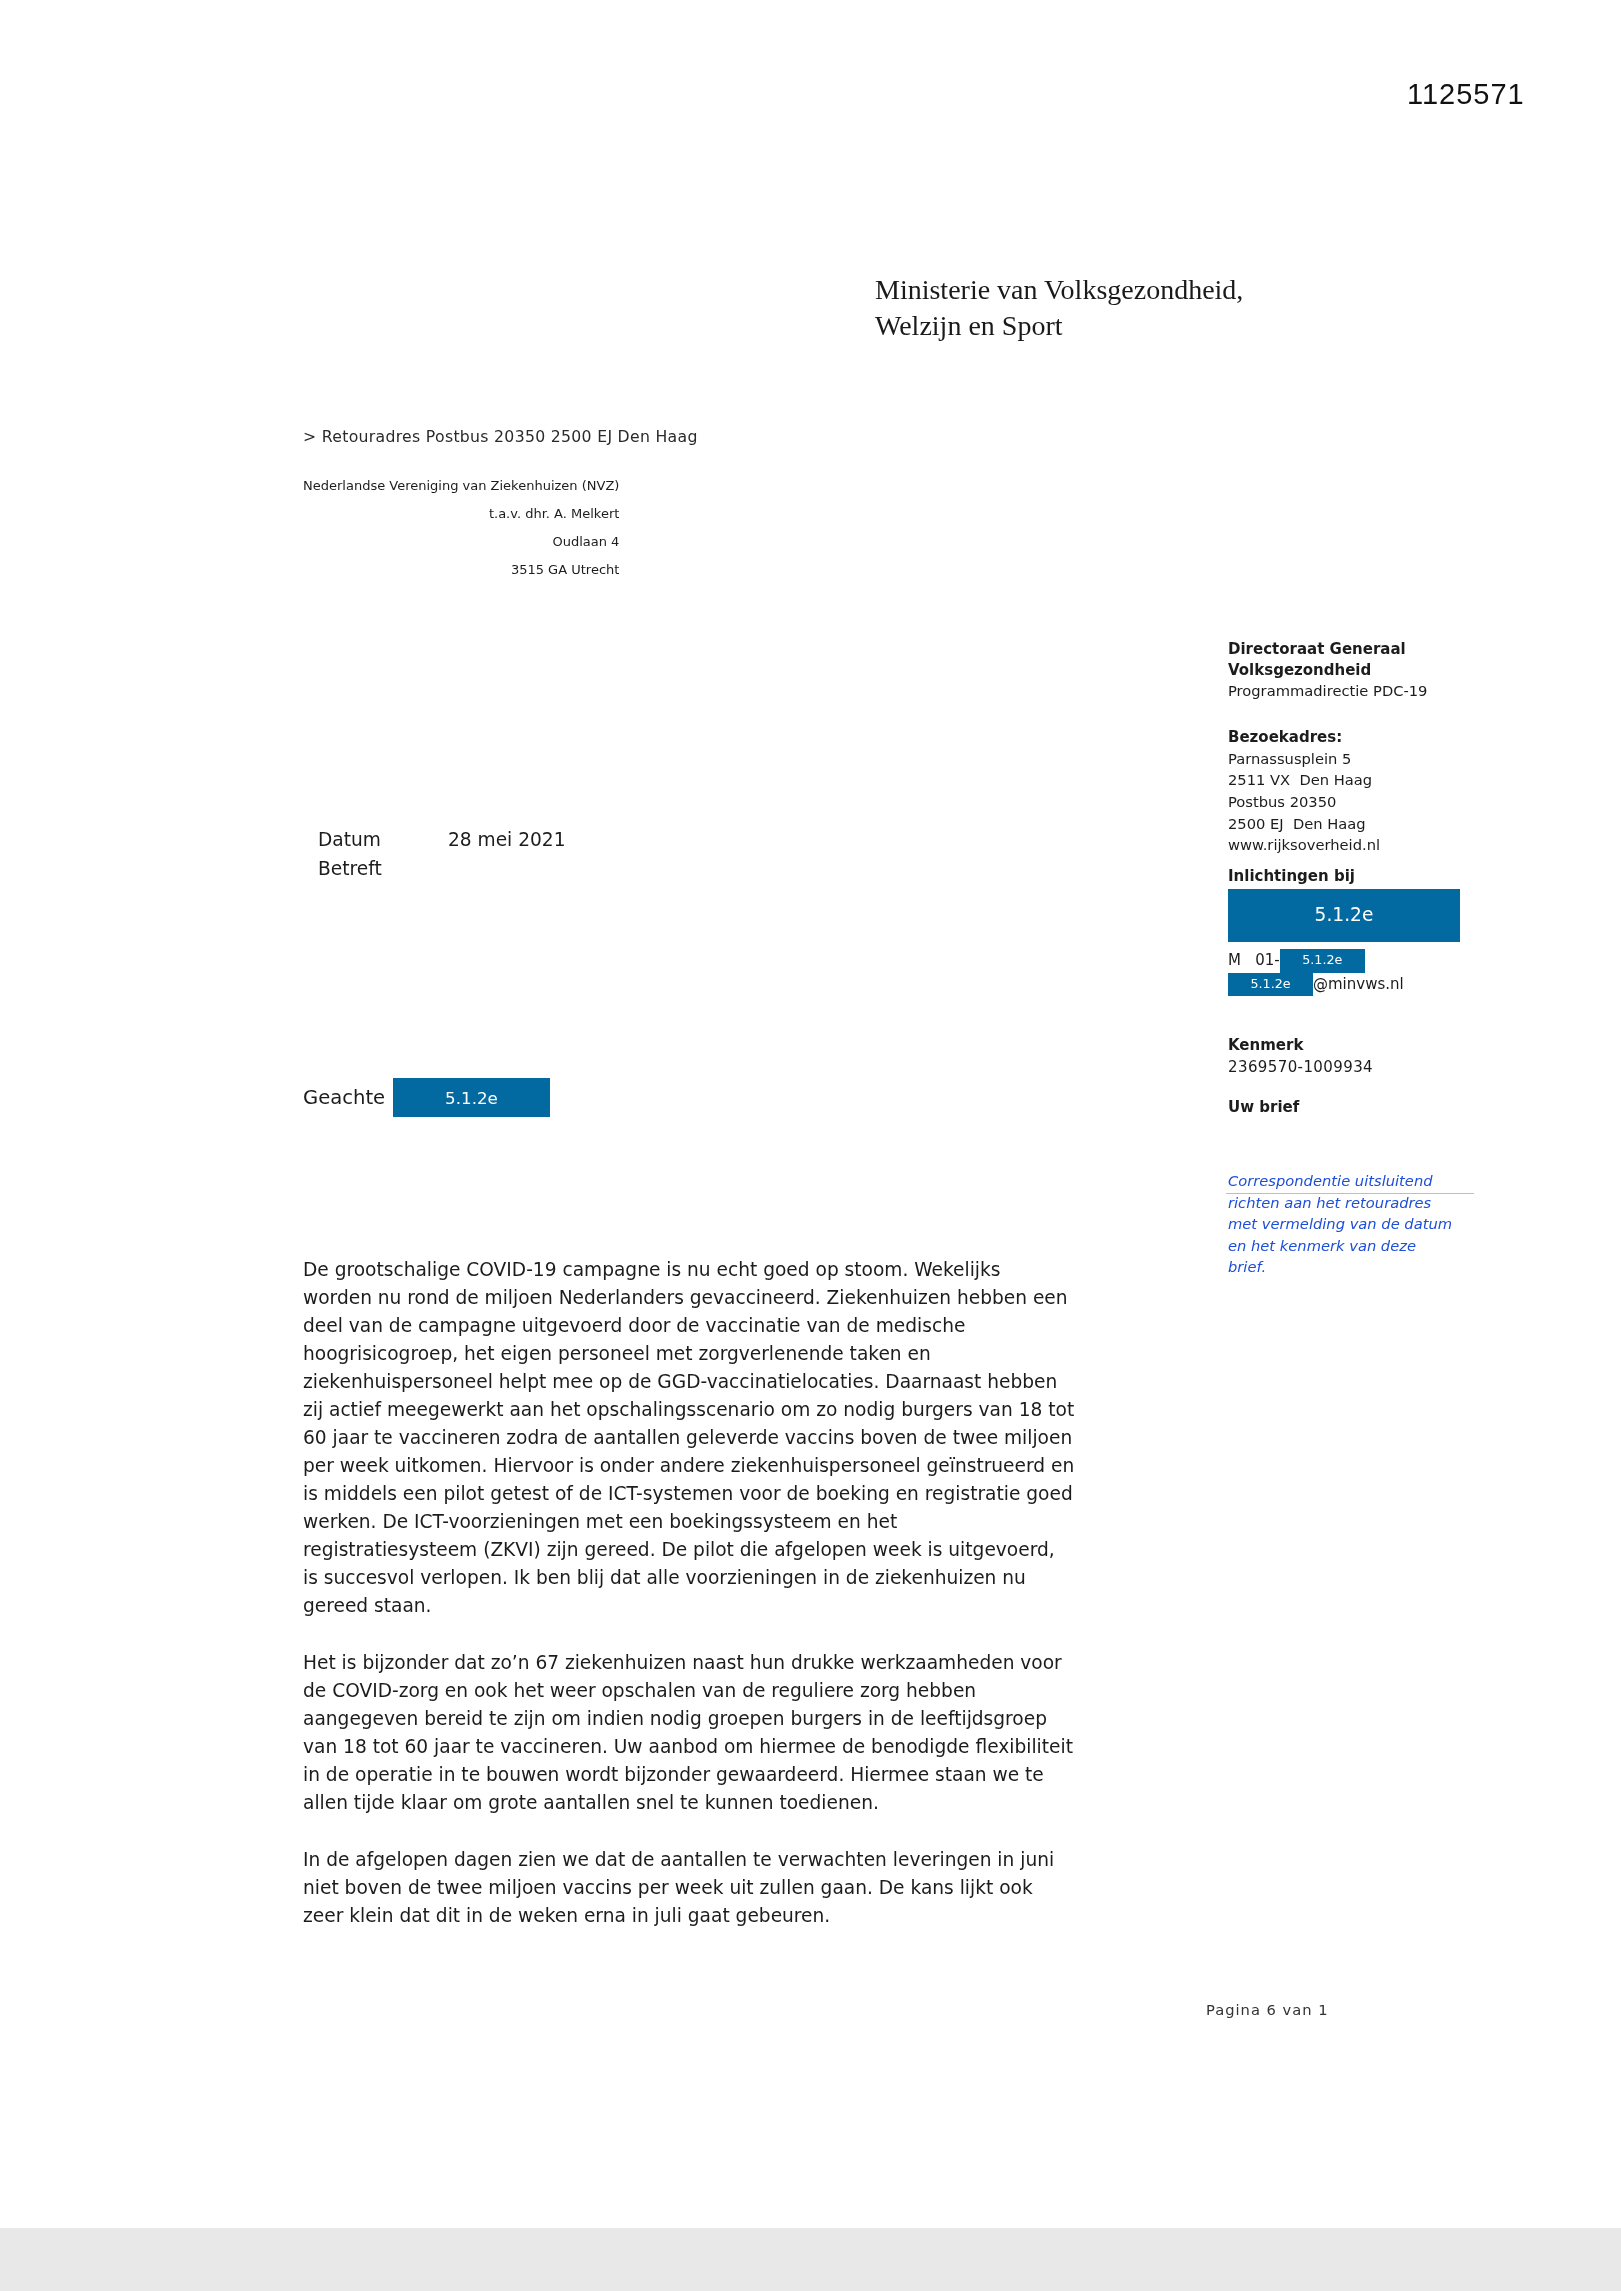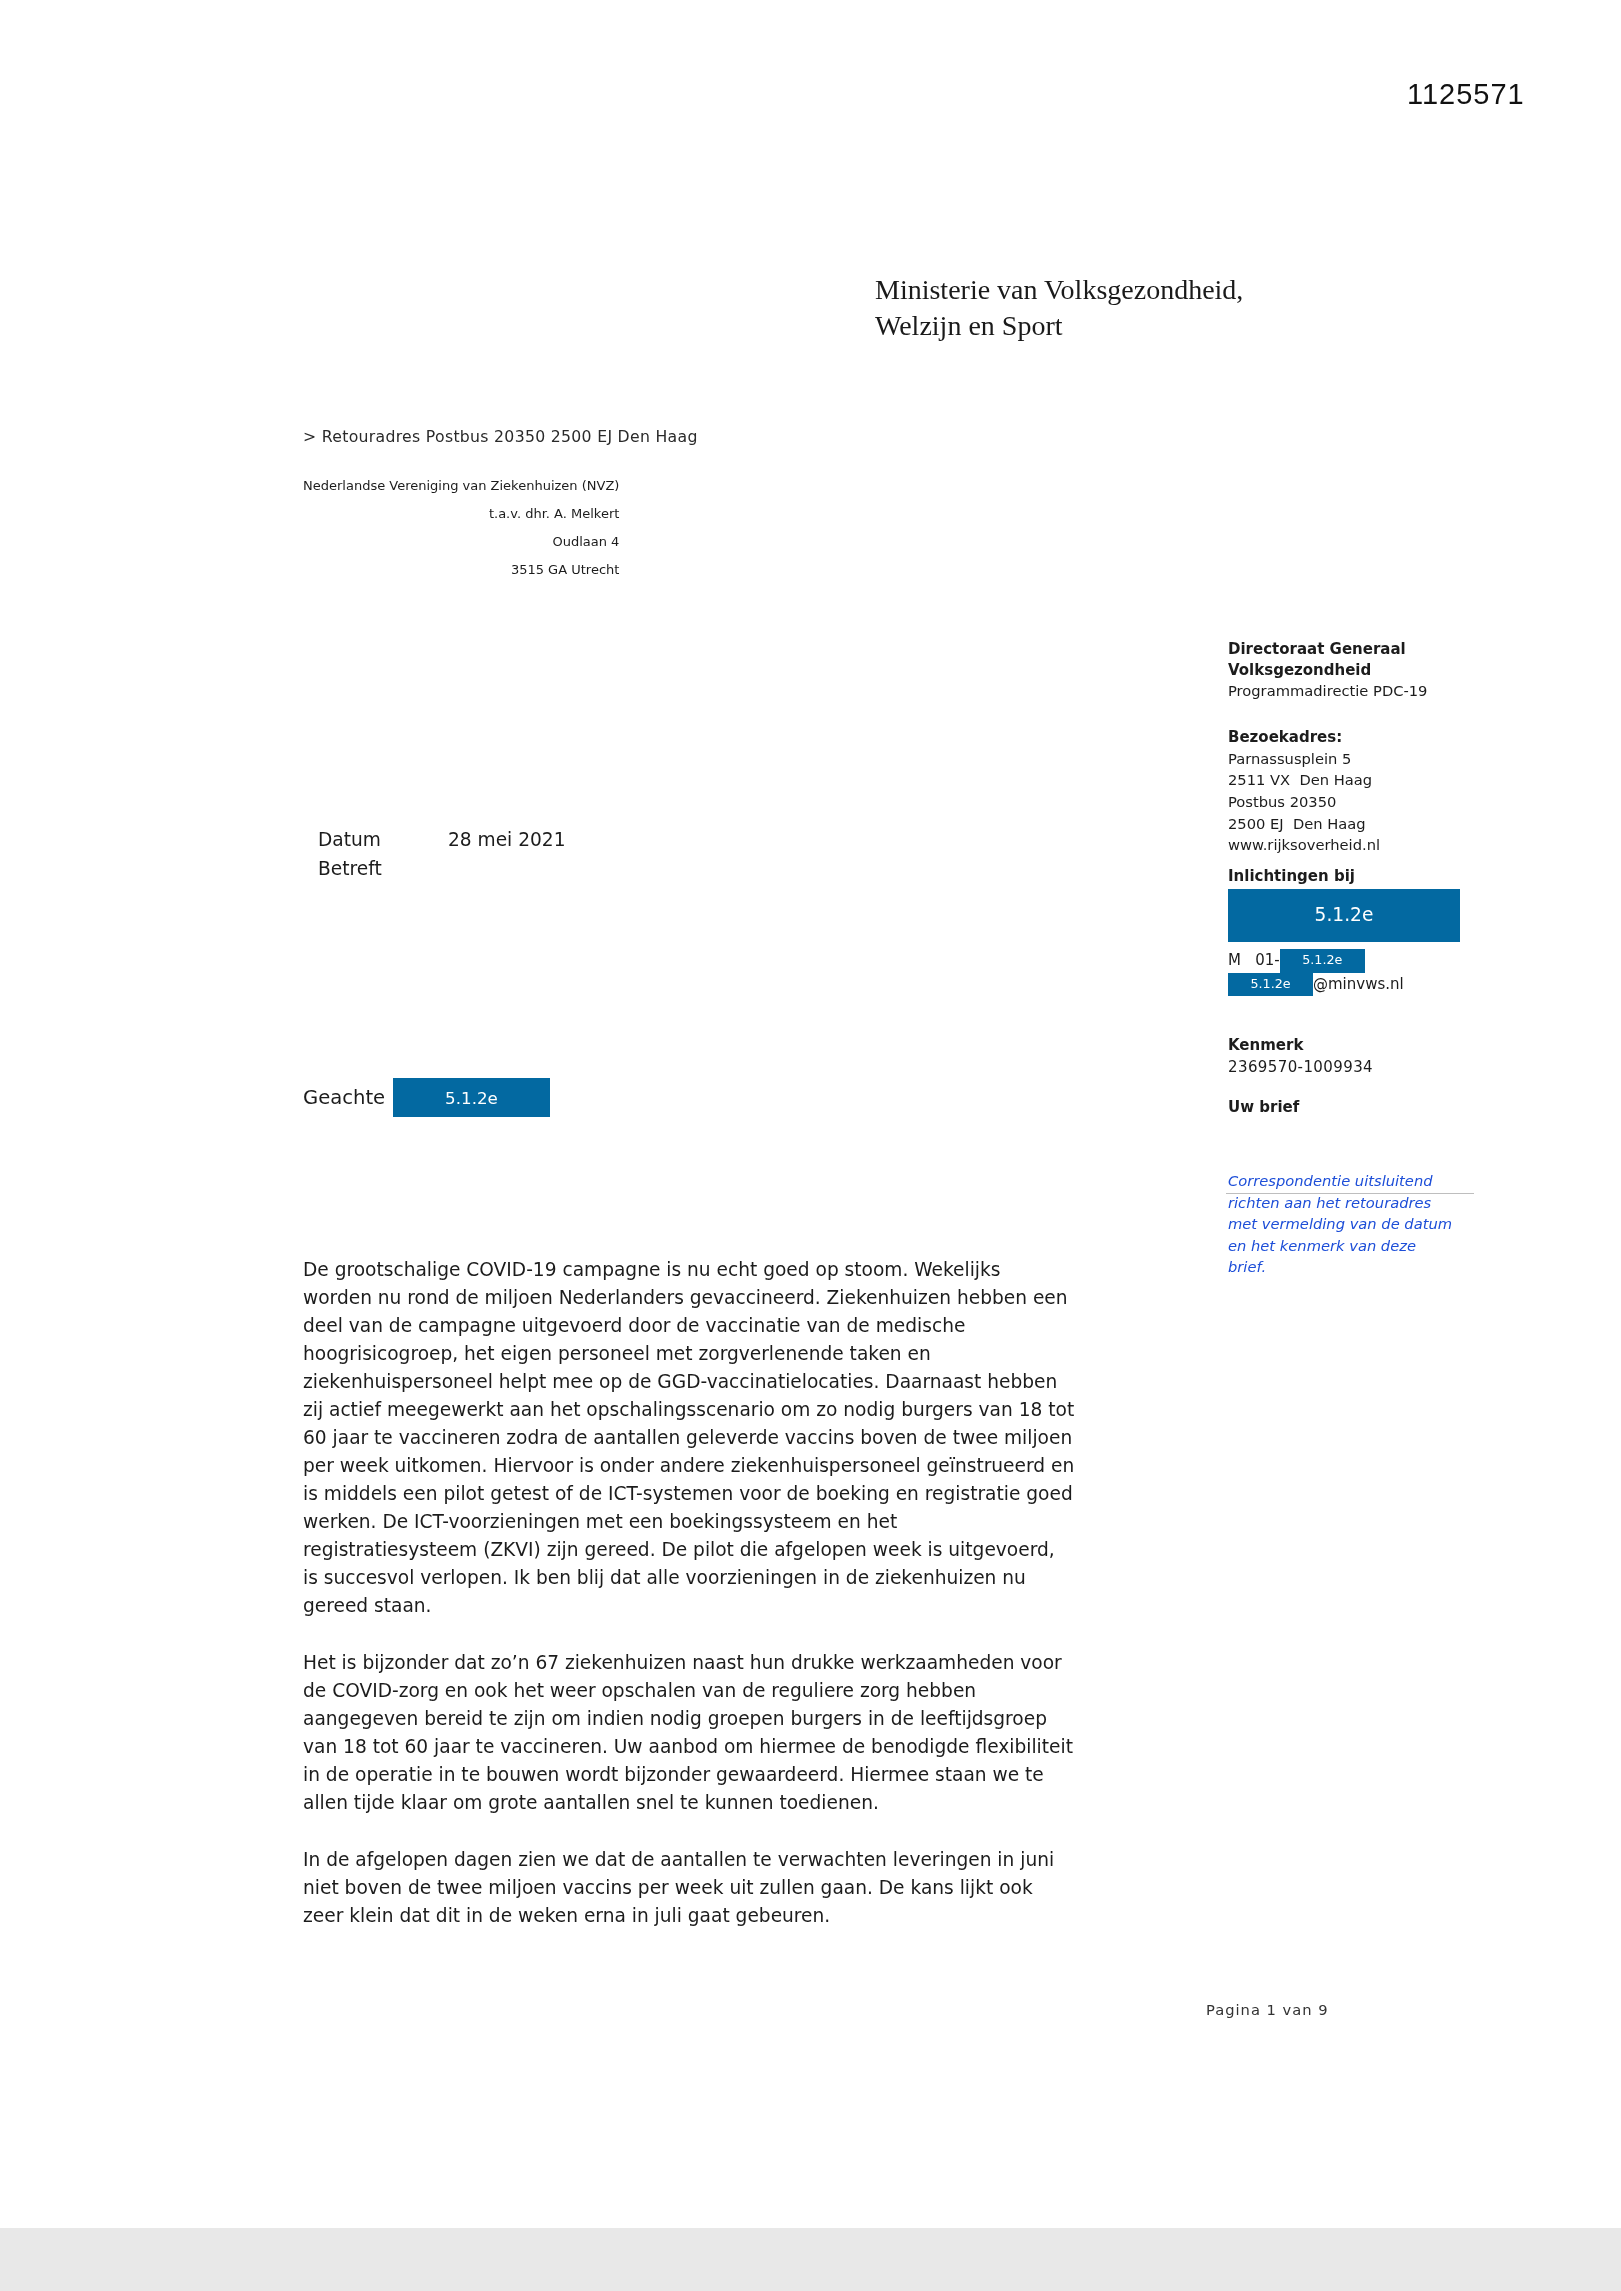--- a/index.html
+++ b/index.html
@@ -173,16 +173,16 @@
 de COVID-zorg en ook het weer opschalen van de reguliere zorg hebben
 aangegeven bereid te zijn om indien nodig groepen burgers in de leeftijdsgroep
 van 18 tot 60 jaar te vaccineren. Uw aanbod om hiermee de benodigde flexibiliteit
 in de operatie in te bouwen wordt bijzonder gewaardeerd. Hiermee staan we te
 allen tijde klaar om grote aantallen snel te kunnen toedienen.</p>
     <p>In de afgelopen dagen zien we dat de aantallen te verwachten leveringen in juni
 niet boven de twee miljoen vaccins per week uit zullen gaan. De kans lijkt ook
 zeer klein dat dit in de weken erna in juli gaat gebeuren.</p>
   </div>
 
-  <div class="footer">Pagina 1 van 9</div>
+  <div class="footer">Pagina 6 van 1</div>
 
 </div>
 
 
 </body></html>

